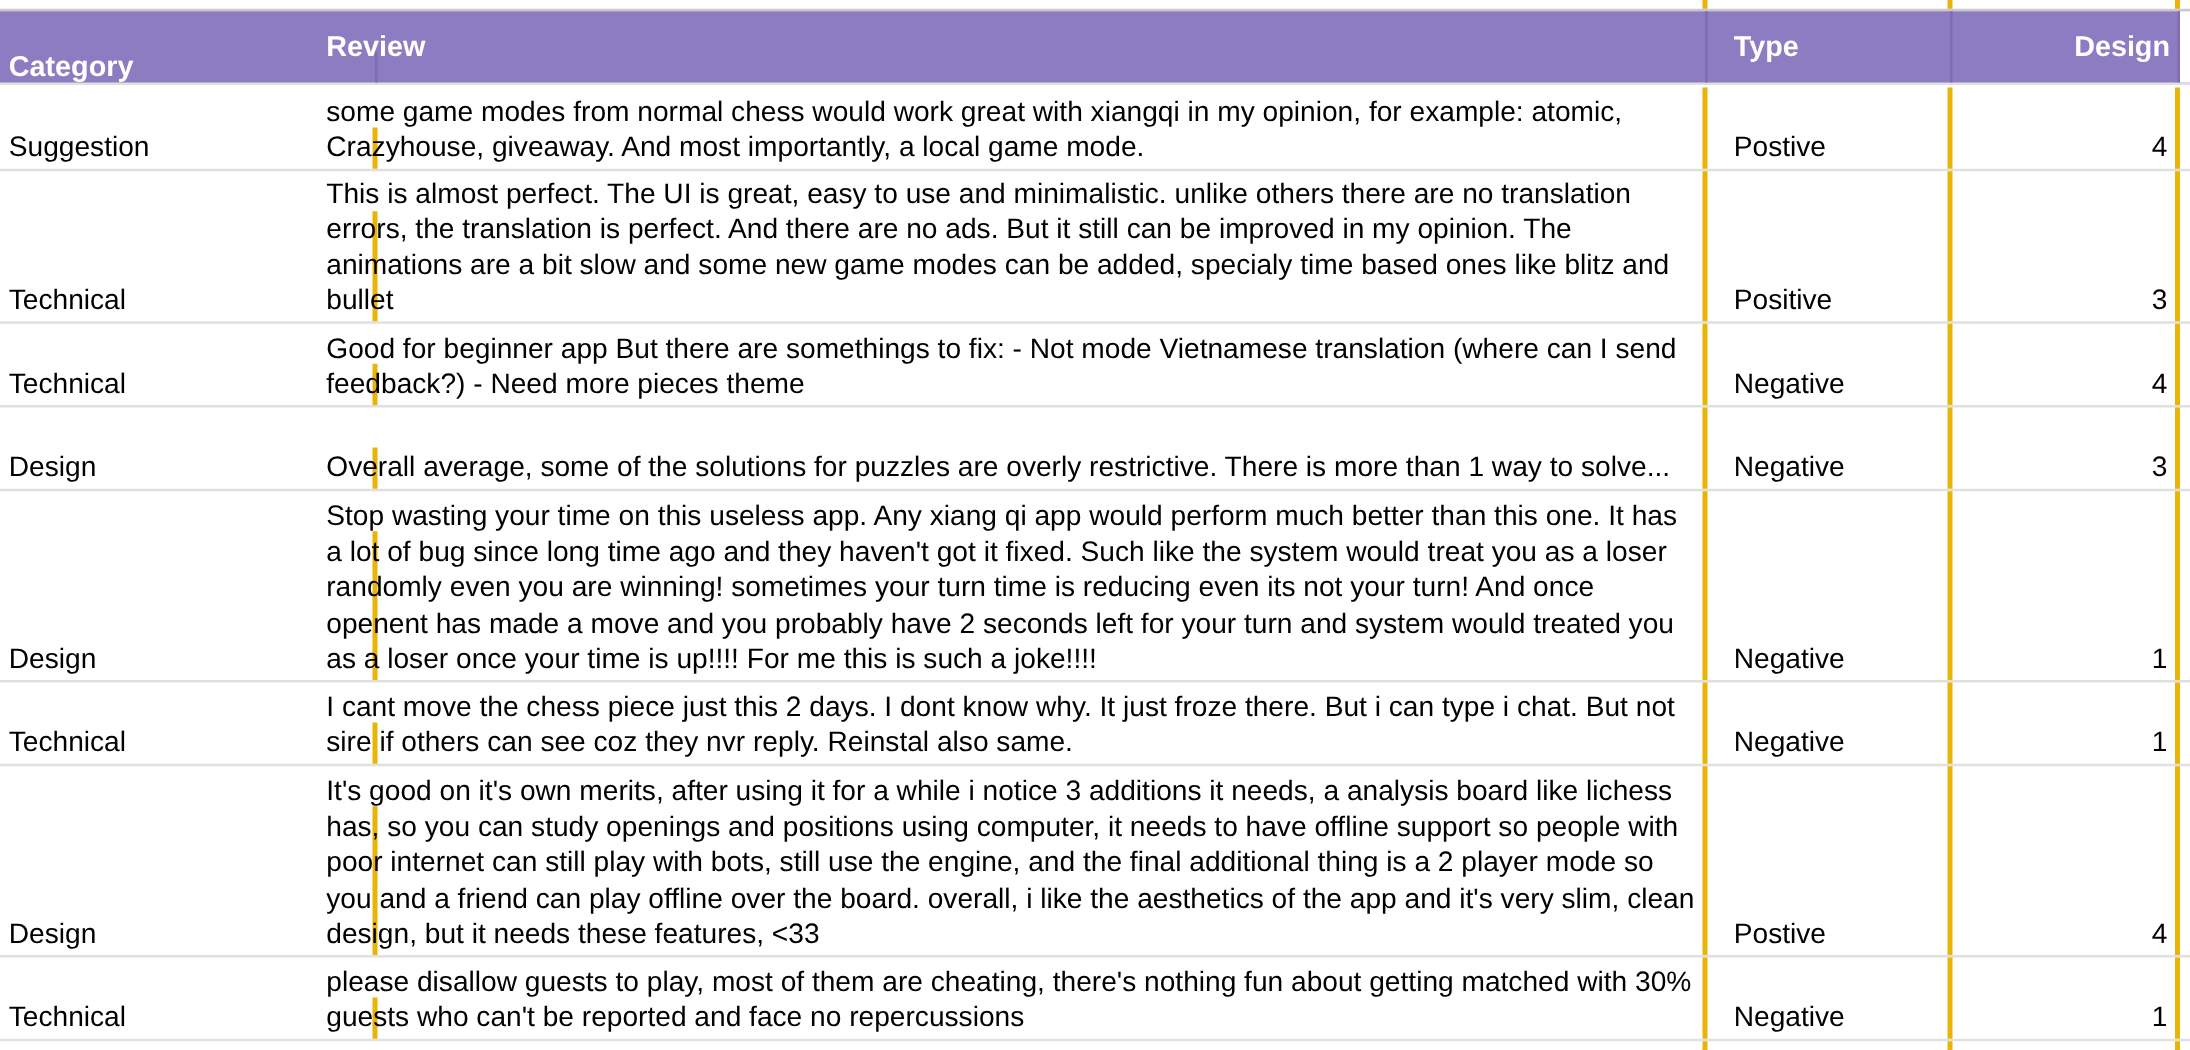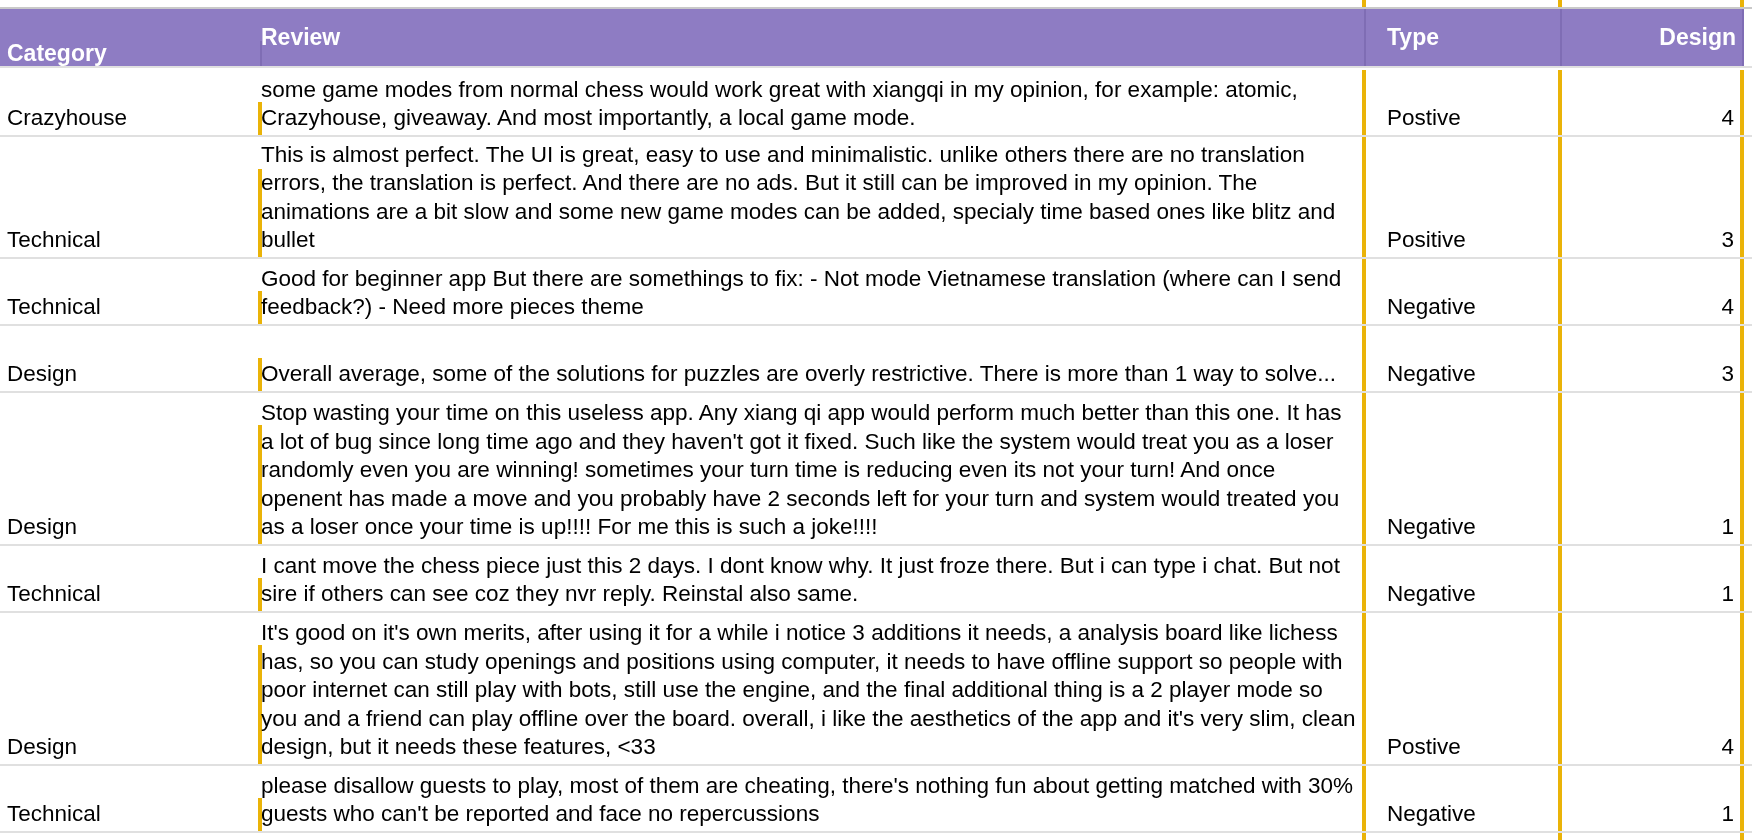--- a/index.html
+++ b/index.html
@@ -39,21 +39,21 @@
       display: flex;
       align-items: flex-end;
       font-size: 22.5px;
       line-height: 28.6px;
       overflow: hidden;
     }
     .cell .txt {
       display: block;
       width: 100%;
     }
-    .c-cat { left: 0; width: 262px; margin-top: 32px; }
+    .c-cat { left: 0; width: 302px; margin-top: 32px; }
     .c-rev { left: 254px; width: 1112px; }
     .c-type { left: 1380px; width: 182px; }
     .c-rate { left: 1562px; width: 182px; }
     .c-extra { left: 1744px; width: 8px; border-right: none; }
     .c-rate .txt { text-align: right; }
     .c-rev .txt { white-space: pre-wrap; }
 
     .top-strip { top: 0; height: 9px; border-bottom: 2px solid #c9c9c9; }
     .top-strip .cell { padding: 0; }
 
@@ -101,21 +101,21 @@
       <span class="txt">Type</span>
     </div>
     <div class="cell c-rate">
       <span class="txt">Design</span>
     </div>
     <div class="cell c-extra"></div>
   </div>
 
   <div class="grid-row" style="top:70px;height:67px;">
     <div class="cell c-cat">
-        <span class="txt">Crazyhouse</span>
+        <span class="txt">Suggestion</span>
       </div>
     <div class="cell c-rev">
         <span class="txt">some game modes from normal chess would work great with xiangqi in my opinion, for example: atomic, Crazyhouse, giveaway. And most importantly, a local game mode.</span>
       </div>
     <div class="cell c-type">
         <span class="txt">Postive</span>
       </div>
     <div class="cell c-rate">
         <span class="txt">4</span>
       </div>

